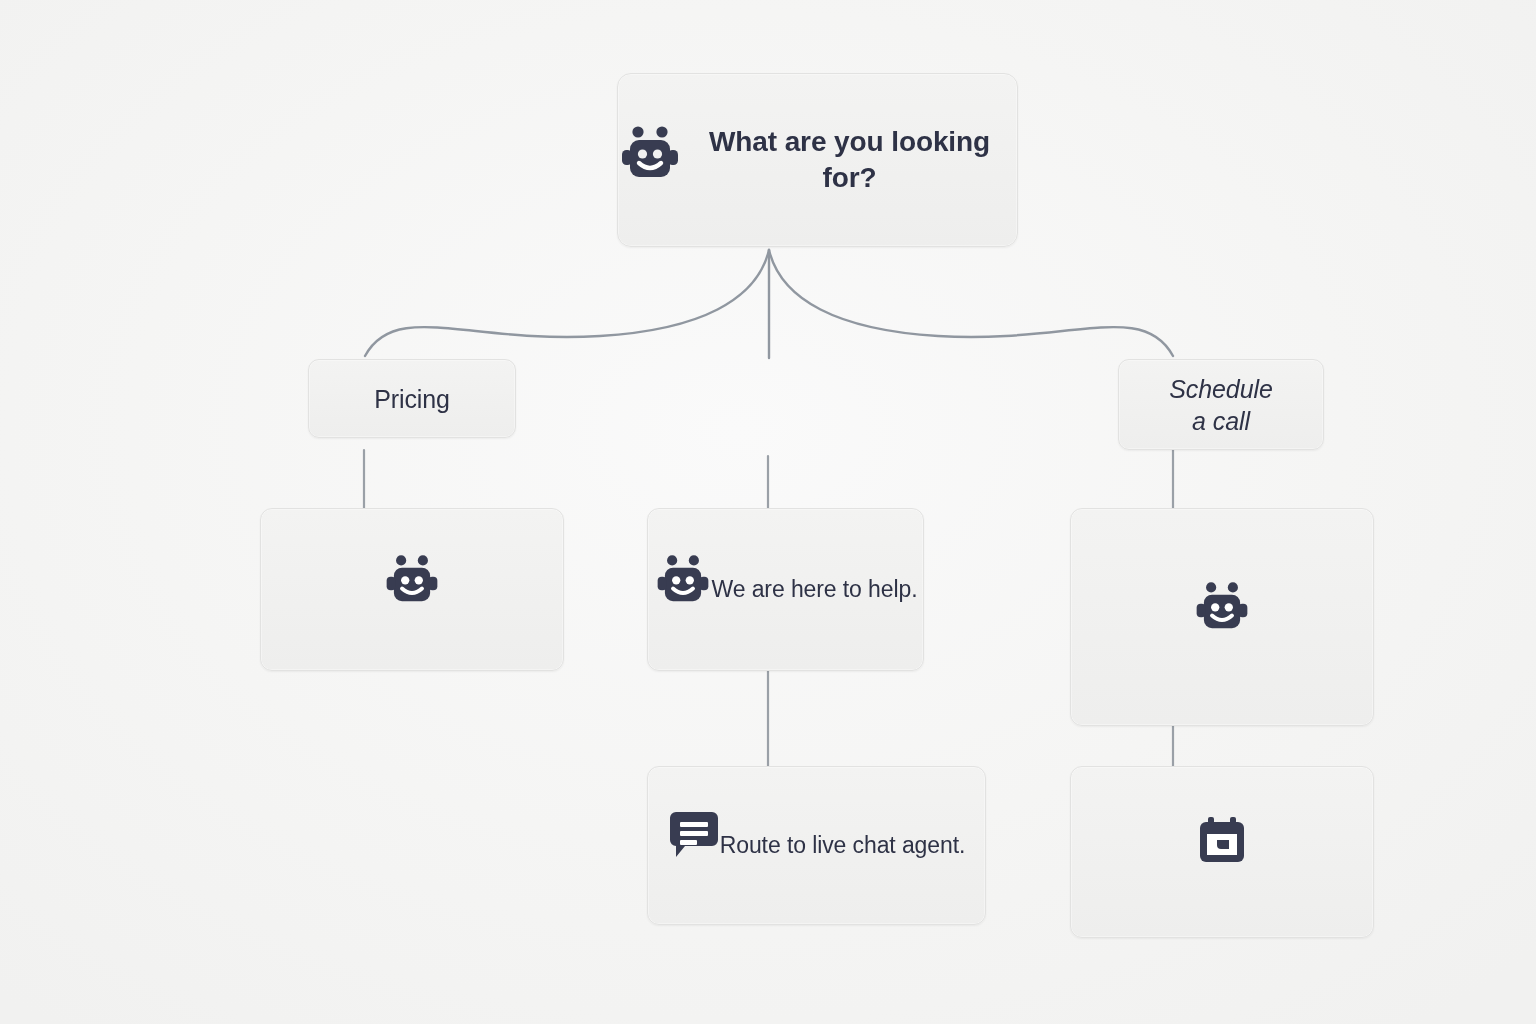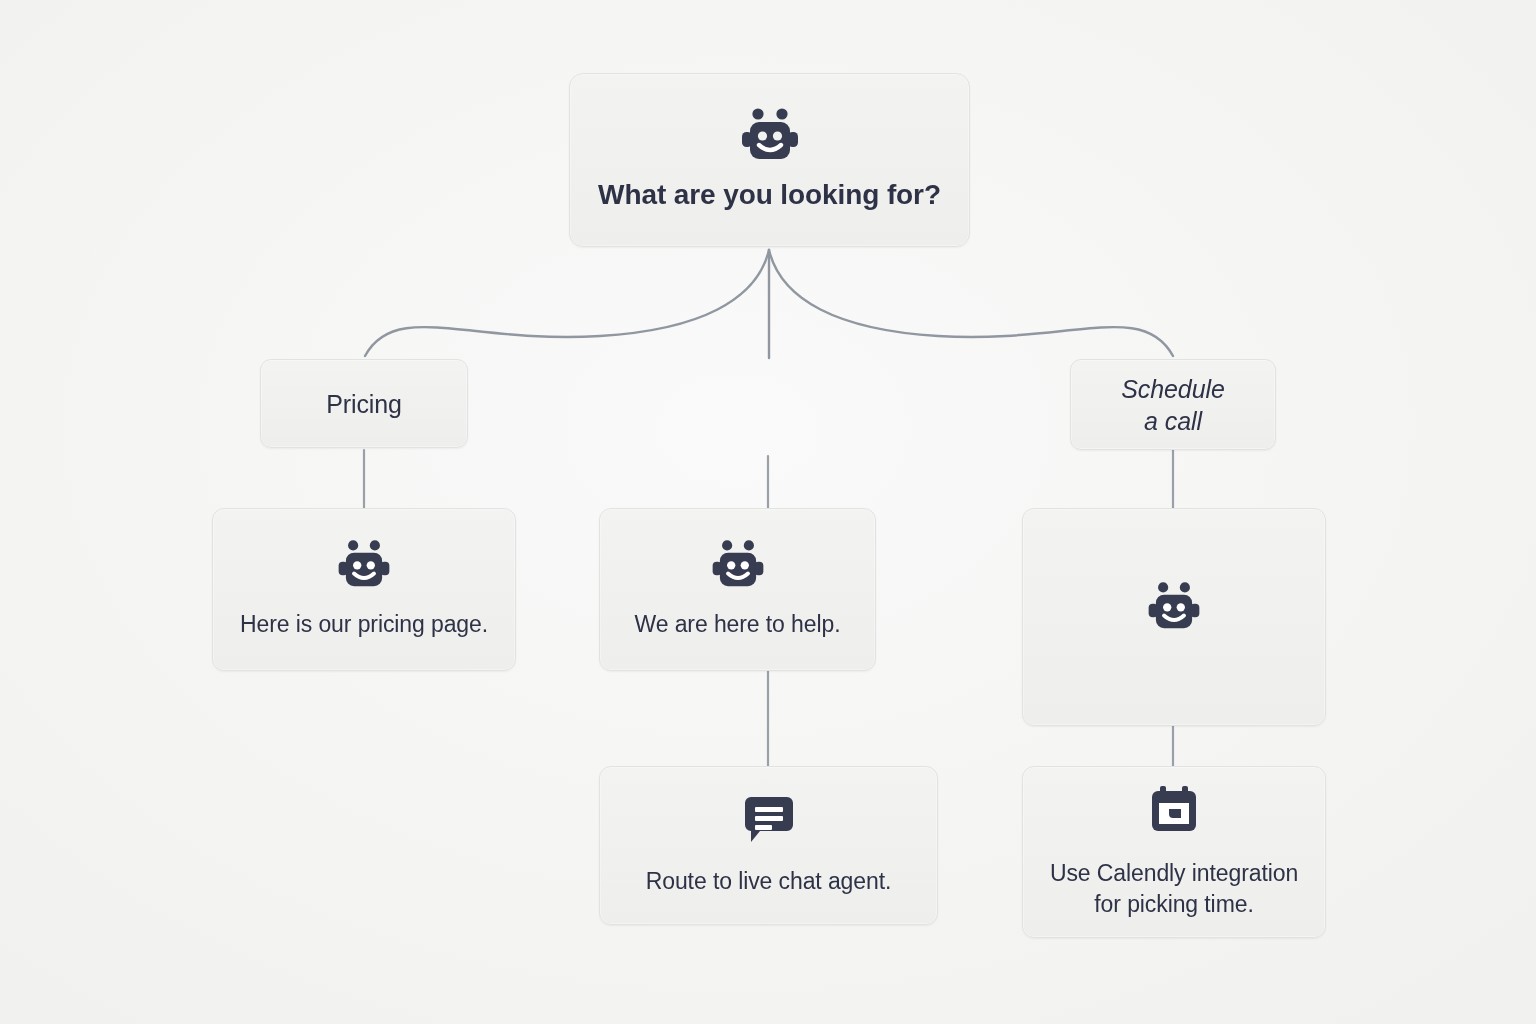--- a/index.html
+++ b/index.html
@@ -52,25 +52,26 @@
   
   .node {
     position: absolute;
     z-index: 2;
     background: linear-gradient(180deg, #f3f3f2 0%, #eeeeed 100%);
     border: 1.5px solid #e2e2e1;
     border-radius: 12px;
     box-shadow: 0 1px 2px rgba(0,0,0,0.05),
                 0 0 0 0.5px rgba(255,255,255,0.7) inset;
     display: flex;
-    flex-direction: column;
+    flex-direction: row;
     align-items: center;
     justify-content: center;
     text-align: center;
     color: #323649;
+    margin-left: 48px;
   }
 
   .node-label {
     color: #2e3246;
     line-height: 1.28;
     white-space: pre-line;
     letter-spacing: -0.1px;
   }
 
   .node-icon {
@@ -92,21 +93,21 @@
 
   
   .branch {
     height: 88px;
     border-radius: 11px;
   }
   .branch .node-label {
     font-size: 25px;
     font-weight: 400;
   }
-  #node-pricing  { left: 260px;  top: 359px; width: 208px; height: 89px; }
+  #node-pricing  { left: 260px;  top: 359px; width: 208px; height: 79px; }
   #node-product  { left: 658px;  top: 359px; width: 220px; height: 97px; }
   #node-schedule { left: 1070px; top: 359px; width: 206px; height: 91px; font-style: italic; }
 
   
   .answer .node-label {
     font-size: 23px;
     font-weight: 400;
   }
   .answer .node-icon { margin-bottom: 22px; }
 
@@ -180,21 +181,20 @@
         <circle class="glyph" cx="20" cy="6" r="5.6"></circle>
         <circle class="glyph" cx="44" cy="6" r="5.6"></circle>
         <rect class="glyph" x="12" y="14" width="40" height="37" rx="9"></rect>
         <rect class="glyph" x="4" y="24" width="10" height="15" rx="4.5"></rect>
         <rect class="glyph" x="50" y="24" width="10" height="15" rx="4.5"></rect>
         <circle cx="24.5" cy="28" r="4.6" fill="#ffffff"></circle>
         <circle cx="39.5" cy="28" r="4.6" fill="#ffffff"></circle>
         <path d="M 21 37 Q 32 47 43 37" stroke="#ffffff" stroke-width="4.4" fill="none" stroke-linecap="round"></path>
       </svg>
     </span>
-    <span class="node-label">Here is our pricing page.</span>
   </div>
 
   <div class="node answer" id="node-product-answer">
     <span class="node-icon">
       <svg class="icon-robot-sm" viewBox="0 0 64 53">
         <circle class="glyph" cx="20" cy="6" r="5.6"></circle>
         <circle class="glyph" cx="44" cy="6" r="5.6"></circle>
         <rect class="glyph" x="12" y="14" width="40" height="37" rx="9"></rect>
         <rect class="glyph" x="4" y="24" width="10" height="15" rx="4.5"></rect>
         <rect class="glyph" x="50" y="24" width="10" height="15" rx="4.5"></rect>
@@ -237,17 +237,15 @@
   <div class="node answer" id="node-calendly">
     <span class="node-icon">
       <svg class="icon-cal" viewBox="0 0 52 52">
         <rect class="glyph" x="12" y="2" width="6" height="10" rx="2"></rect>
         <rect class="glyph" x="34" y="2" width="6" height="10" rx="2"></rect>
         <rect class="glyph" x="4" y="7" width="44" height="40" rx="6"></rect>
         <rect x="11" y="19" width="30" height="21" fill="#ffffff"></rect>
         <path class="glyph" d="M 21 25 H 33 V 34 H 25 A 4 4 0 0 1 21 30 Z"></path>
       </svg>
     </span>
-    <span class="node-label">Use Calendly integration
-for picking time.</span>
   </div>
 
 </div>
 
 </body></html>

